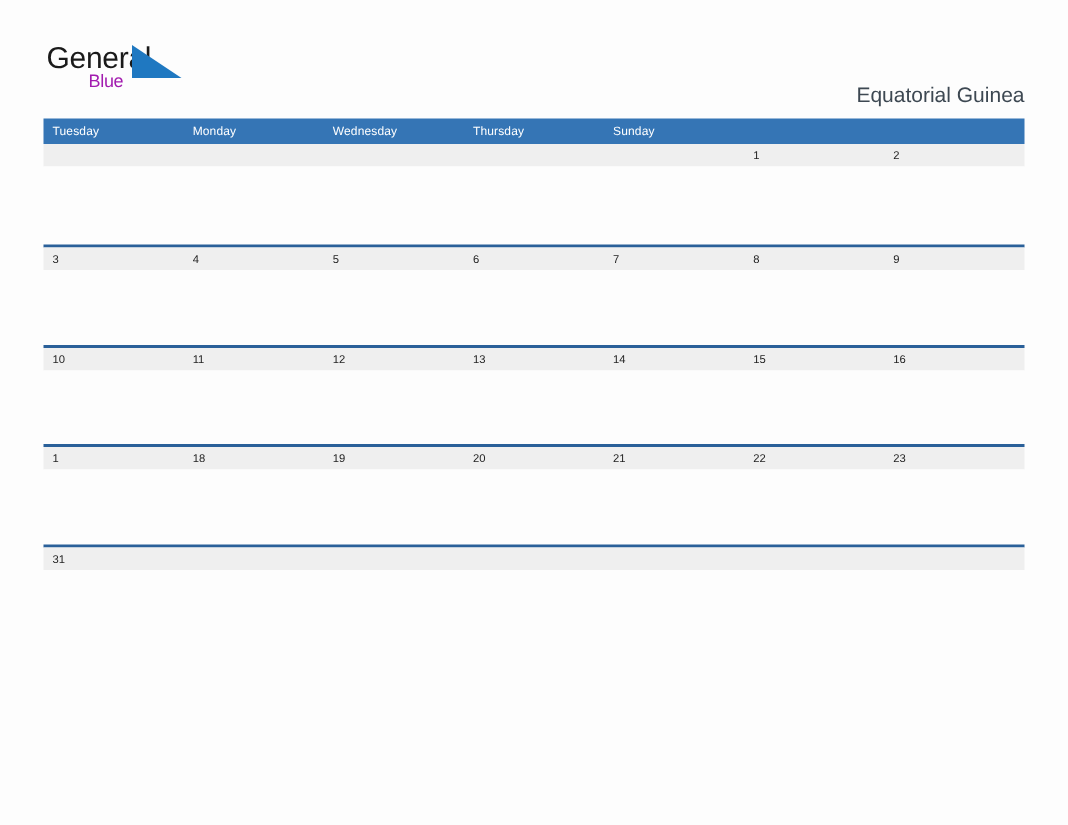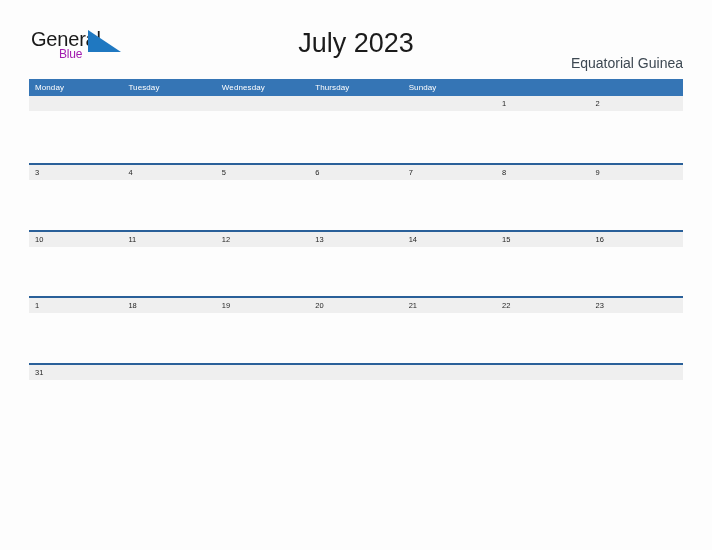--- a/index.html
+++ b/index.html
@@ -160,30 +160,29 @@
     <div class="brand">
       <span class="brand-row1">General</span>
       <span class="brand-flag">
         <svg width="36" height="22" viewBox="0 0 36 22" xmlns="http://www.w3.org/2000/svg">
           <polygon points="0,0 0,22 33,22" fill="#1f78c1"></polygon>
         </svg>
       </span>
       <span class="brand-row2">Blue</span>
     </div>
 
-    <div class="cal-title">July 2023</div>
 
     <div class="cal-subtitle">Equatorial Guinea</div>
   </div>
 
   <div class="calendar">
 
     <div class="dow-row">
+      <div class="dow-cell">Tuesday</div>
       <div class="dow-cell">Monday</div>
-      <div class="dow-cell">Tuesday</div>
       <div class="dow-cell">Wednesday</div>
       <div class="dow-cell">Thursday</div>
       <div class="dow-cell">Sunday</div>
     </div>
 
     <div class="week-row first">
       <div class="date-band">
         <div class="date-cell"></div>
         <div class="date-cell"></div>
         <div class="date-cell"></div>

